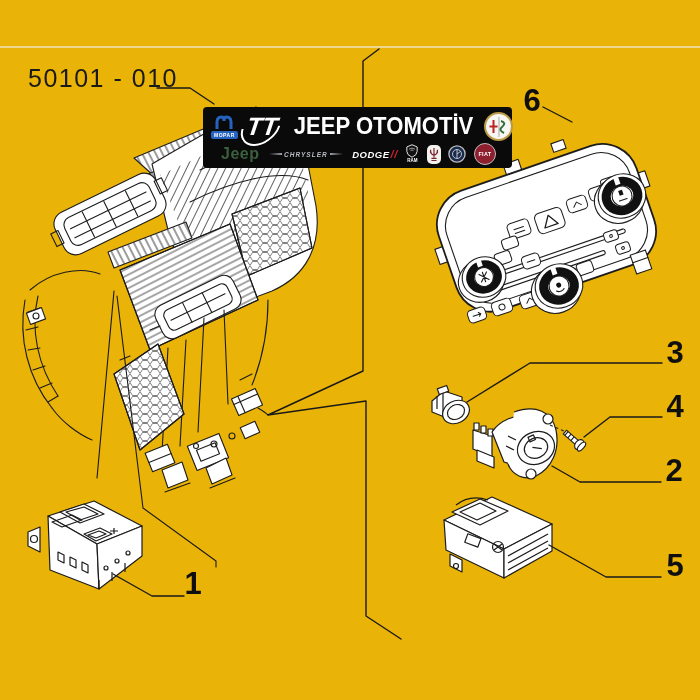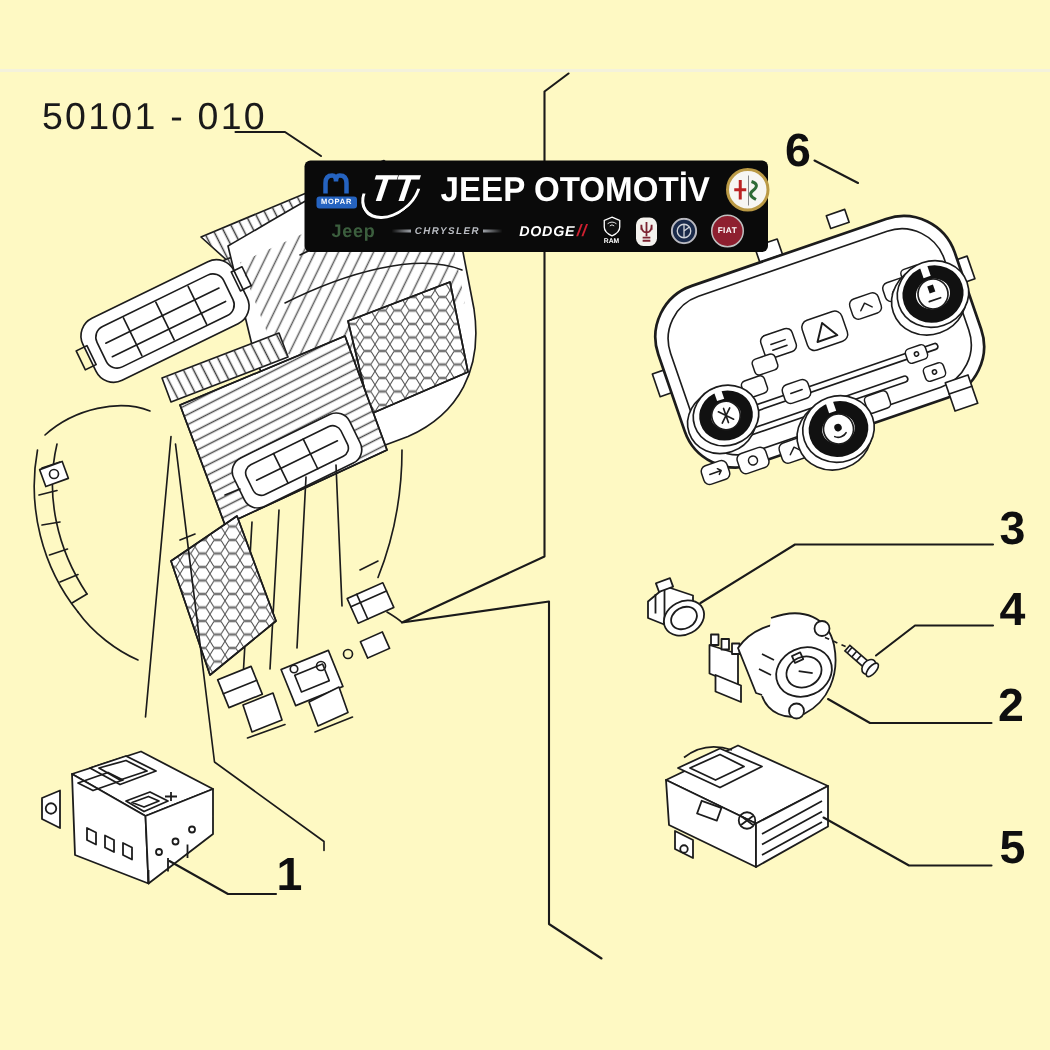--- a/index.html
+++ b/index.html
@@ -1,16 +1,16 @@
 <!DOCTYPE html>
 <html><head>
 <meta charset="utf-8">
 <style>
   html,body{margin:0;padding:0;background:#fff;}
-  .stage{position:relative;width:700px;height:700px;background:#fef9c3;overflow:hidden;
+  .stage{position:relative;width:700px;height:700px;background:#eab308;overflow:hidden;
          font-family:"Liberation Sans",sans-serif;}
   svg.art{position:absolute;left:0;top:0;}
   
   .part-label{position:absolute;left:28px;top:64px;font-size:25px;letter-spacing:1.5px;
               color:#1a1a1a;font-weight:400;white-space:nowrap;}
   .callout{position:absolute;transform:translate(-50%,-50%);font-size:31px;font-weight:bold;
            color:#0f0f0f;line-height:1;}
   
   .banner{position:absolute;left:203px;top:107px;width:309px;height:61px;background:#0a0a0a;
           border-radius:4px;box-sizing:border-box;display:flex;flex-direction:column;
@@ -24,21 +24,21 @@
   .tt{position:relative;color:#fff;font-weight:900;font-style:italic;font-size:25px;
       transform:skewX(-8deg);padding:0 6px 0 2px;}
   .tt::after{content:"";position:absolute;left:-5px;top:-1px;width:38px;height:29px;
       border:2.5px solid #fff;border-top-color:transparent;border-right-color:transparent;
       border-radius:50%;transform:rotate(-40deg);}
   .b-title{color:#fff;font-weight:800;font-size:23px;white-space:nowrap;transform:scaleX(.96);
            letter-spacing:0;}
   .alfa{width:29px;height:29px;border-radius:50%;border:2px solid #bb9a45;background:#f7f6f2;
         display:flex;align-items:center;justify-content:center;box-sizing:border-box;flex:none;}
   .lg{display:flex;align-items:center;justify-content:center;}
-  .jeep{color:#3c5f3e;font-weight:bold;font-size:12px;letter-spacing:.5px;}
+  .jeep{color:#3c5f3e;font-weight:bold;font-size:16px;letter-spacing:.5px;}
   .chrysler{color:#b9bcc2;font-style:italic;font-size:6.5px;font-weight:bold;letter-spacing:1px;}
   .chrysler::before,.chrysler::after{content:"";width:13px;height:2px;margin:0 2px;
         background:linear-gradient(90deg,transparent,#9fa3a9);}
   .chrysler::after{background:linear-gradient(90deg,#9fa3a9,transparent);}
   .dodge{color:#fff;font-style:italic;font-weight:900;font-size:9.5px;letter-spacing:.5px;justify-content:space-between;}
   .dodge .slashes{color:#cf2030;font-weight:900;font-style:italic;font-size:11px;margin-left:1px;}
   .ram{flex-direction:column;gap:0;}
   .ram i{font-style:normal;color:#fff;font-size:4.5px;font-weight:bold;line-height:1;margin-top:1px;}
   .maserati{width:14px;height:19px;background:#f4f2ee;border-radius:5px;}
   .fiat{width:20px;height:20px;border-radius:50%;background:#8e1f2f;border:1px solid #c0c0c0;

